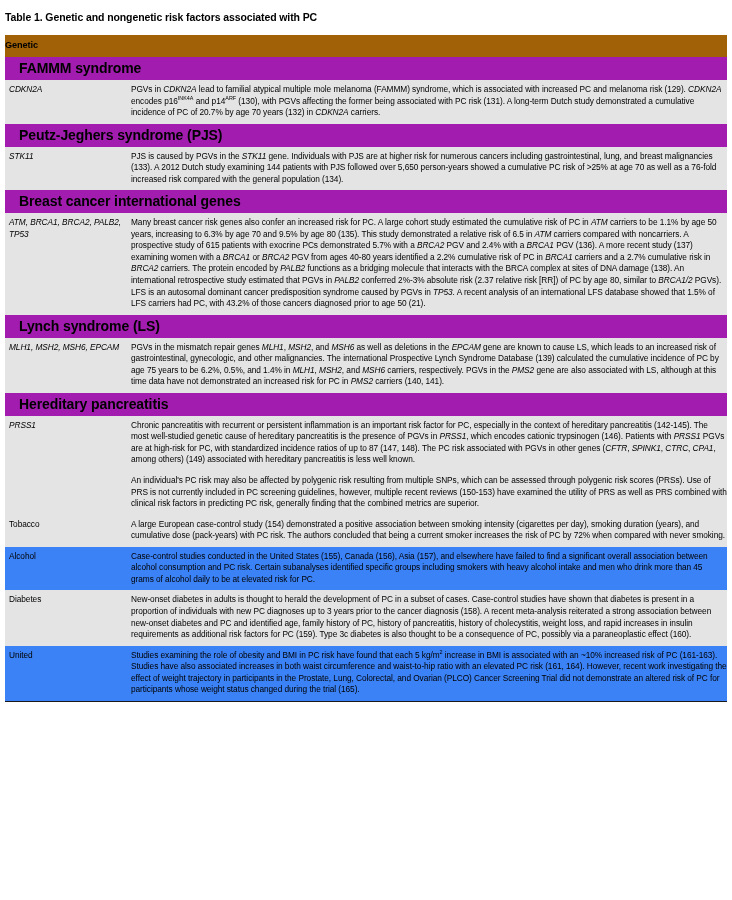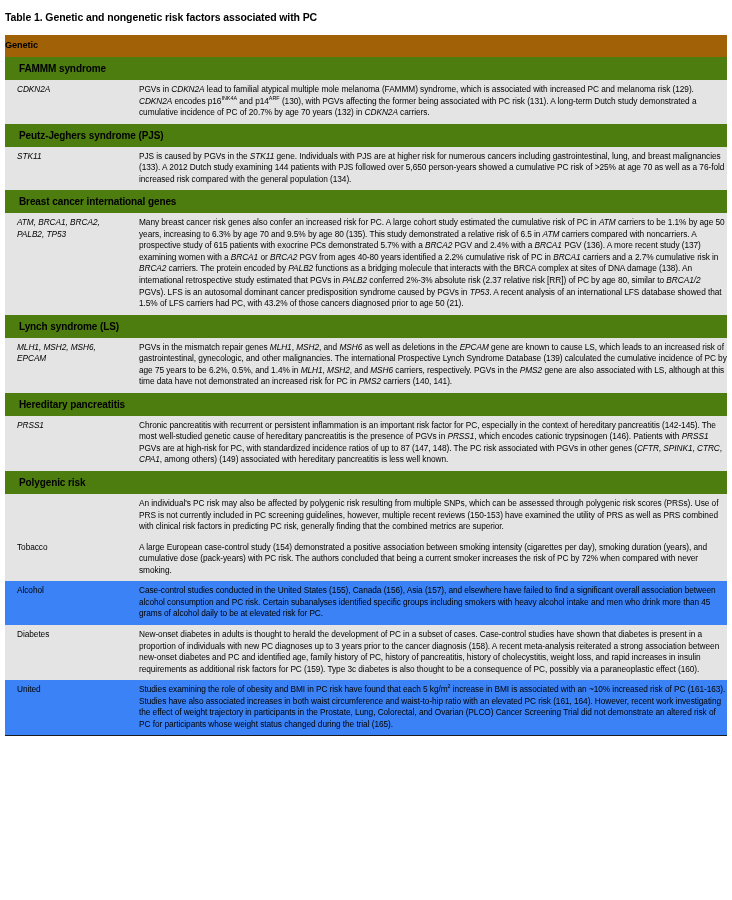--- a/index.html
+++ b/index.html
@@ -52,33 +52,33 @@
     font-size: 9.2px;
     font-weight: bold;
     letter-spacing: -0.1px;
     padding: 5px 0 6px 0;
     line-height: 11px;
     background: #a16207;
   }
 
   
   tr.sec2 td {
-    font-size: 10px;
+    font-size: 14px;
     font-weight: bold;
     letter-spacing: -0.1px;
     padding: 6px 0 6px 14px;
     line-height: 11px;
-    background: #4d7c0f;
+    background: #a21caf;
   }
 
   
   tr.datarow td {
     font-size: 8.3px;
     line-height: 11.55px;
-    padding: 4px 0 5px 12px;
+    padding: 4px 0 5px 4px;
     letter-spacing: -0.06px;
     margin-top: 44px;
   }
   tr.datarow.shaded td { background: #e4e4e4; }
   tr.datarow.plain  td { background: #3b82f6; }
 
   td.label-cell {
     padding-left: 20px;
     padding-right: 5px;
     font-style: italic;
@@ -145,23 +145,20 @@
           <td class="label-cell">MLH1, MSH2, MSH6, EPCAM</td>
           <td class="body-cell">PGVs in the mismatch repair genes <span class="gene">MLH1</span>, <span class="gene">MSH2</span>, and <span class="gene">MSH6</span> as well as deletions in the <span class="gene">EPCAM</span> gene are known to cause LS, which leads to an increased risk of gastrointestinal, gynecologic, and other malignancies. The international Prospective Lynch Syndrome Database (139) calculated the cumulative incidence of PC by age 75 years to be 6.2%, 0.5%, and 1.4% in <span class="gene">MLH1</span>, <span class="gene">MSH2</span>, and <span class="gene">MSH6</span> carriers, respectively. PGVs in the <span class="gene">PMS2</span> gene are also associated with LS, although at this time data have not demonstrated an increased risk for PC in <span class="gene">PMS2</span> carriers (140, 141).</td>
         </tr>
         <tr class="sec2">
           <td colspan="2">Hereditary pancreatitis</td>
         </tr>
         <tr class="datarow shaded">
           <td class="label-cell">PRSS1</td>
           <td class="body-cell">Chronic pancreatitis with recurrent or persistent inflammation is an important risk factor for PC, especially in the context of hereditary pancreatitis (142-145). The most well-studied genetic cause of hereditary pancreatitis is the presence of PGVs in <span class="gene">PRSS1</span>, which encodes cationic trypsinogen (146). Patients with <span class="gene">PRSS1</span> PGVs are at high-risk for PC, with standardized incidence ratios of up to 87 (147, 148). The PC risk associated with PGVs in other genes (<span class="gene">CFTR</span>, <span class="gene">SPINK1</span>, <span class="gene">CTRC</span>, <span class="gene">CPA1</span>, among others) (149) associated with hereditary pancreatitis is less well known.</td>
         </tr>
-        <tr class="sec2">
-          <td colspan="2">Polygenic risk</td>
-        </tr>
         <tr class="datarow shaded">
           <td class="label-cell"></td>
           <td class="body-cell">An individual's PC risk may also be affected by polygenic risk resulting from multiple SNPs, which can be assessed through polygenic risk scores (PRSs). Use of PRS is not currently included in PC screening guidelines, however, multiple recent reviews (150-153) have examined the utility of PRS as well as PRS combined with clinical risk factors in predicting PC risk, generally finding that the combined metrics are superior.</td>
         </tr>
         <tr class="datarow shaded">
           <td class="label-cell upright">Tobacco</td>
           <td class="body-cell">A large European case-control study (154) demonstrated a positive association between smoking intensity (cigarettes per day), smoking duration (years), and cumulative dose (pack-years) with PC risk. The authors concluded that being a current smoker increases the risk of PC by 72% when compared with never smoking.</td>
         </tr>
         <tr class="datarow plain">
           <td class="label-cell upright">Alcohol</td>

